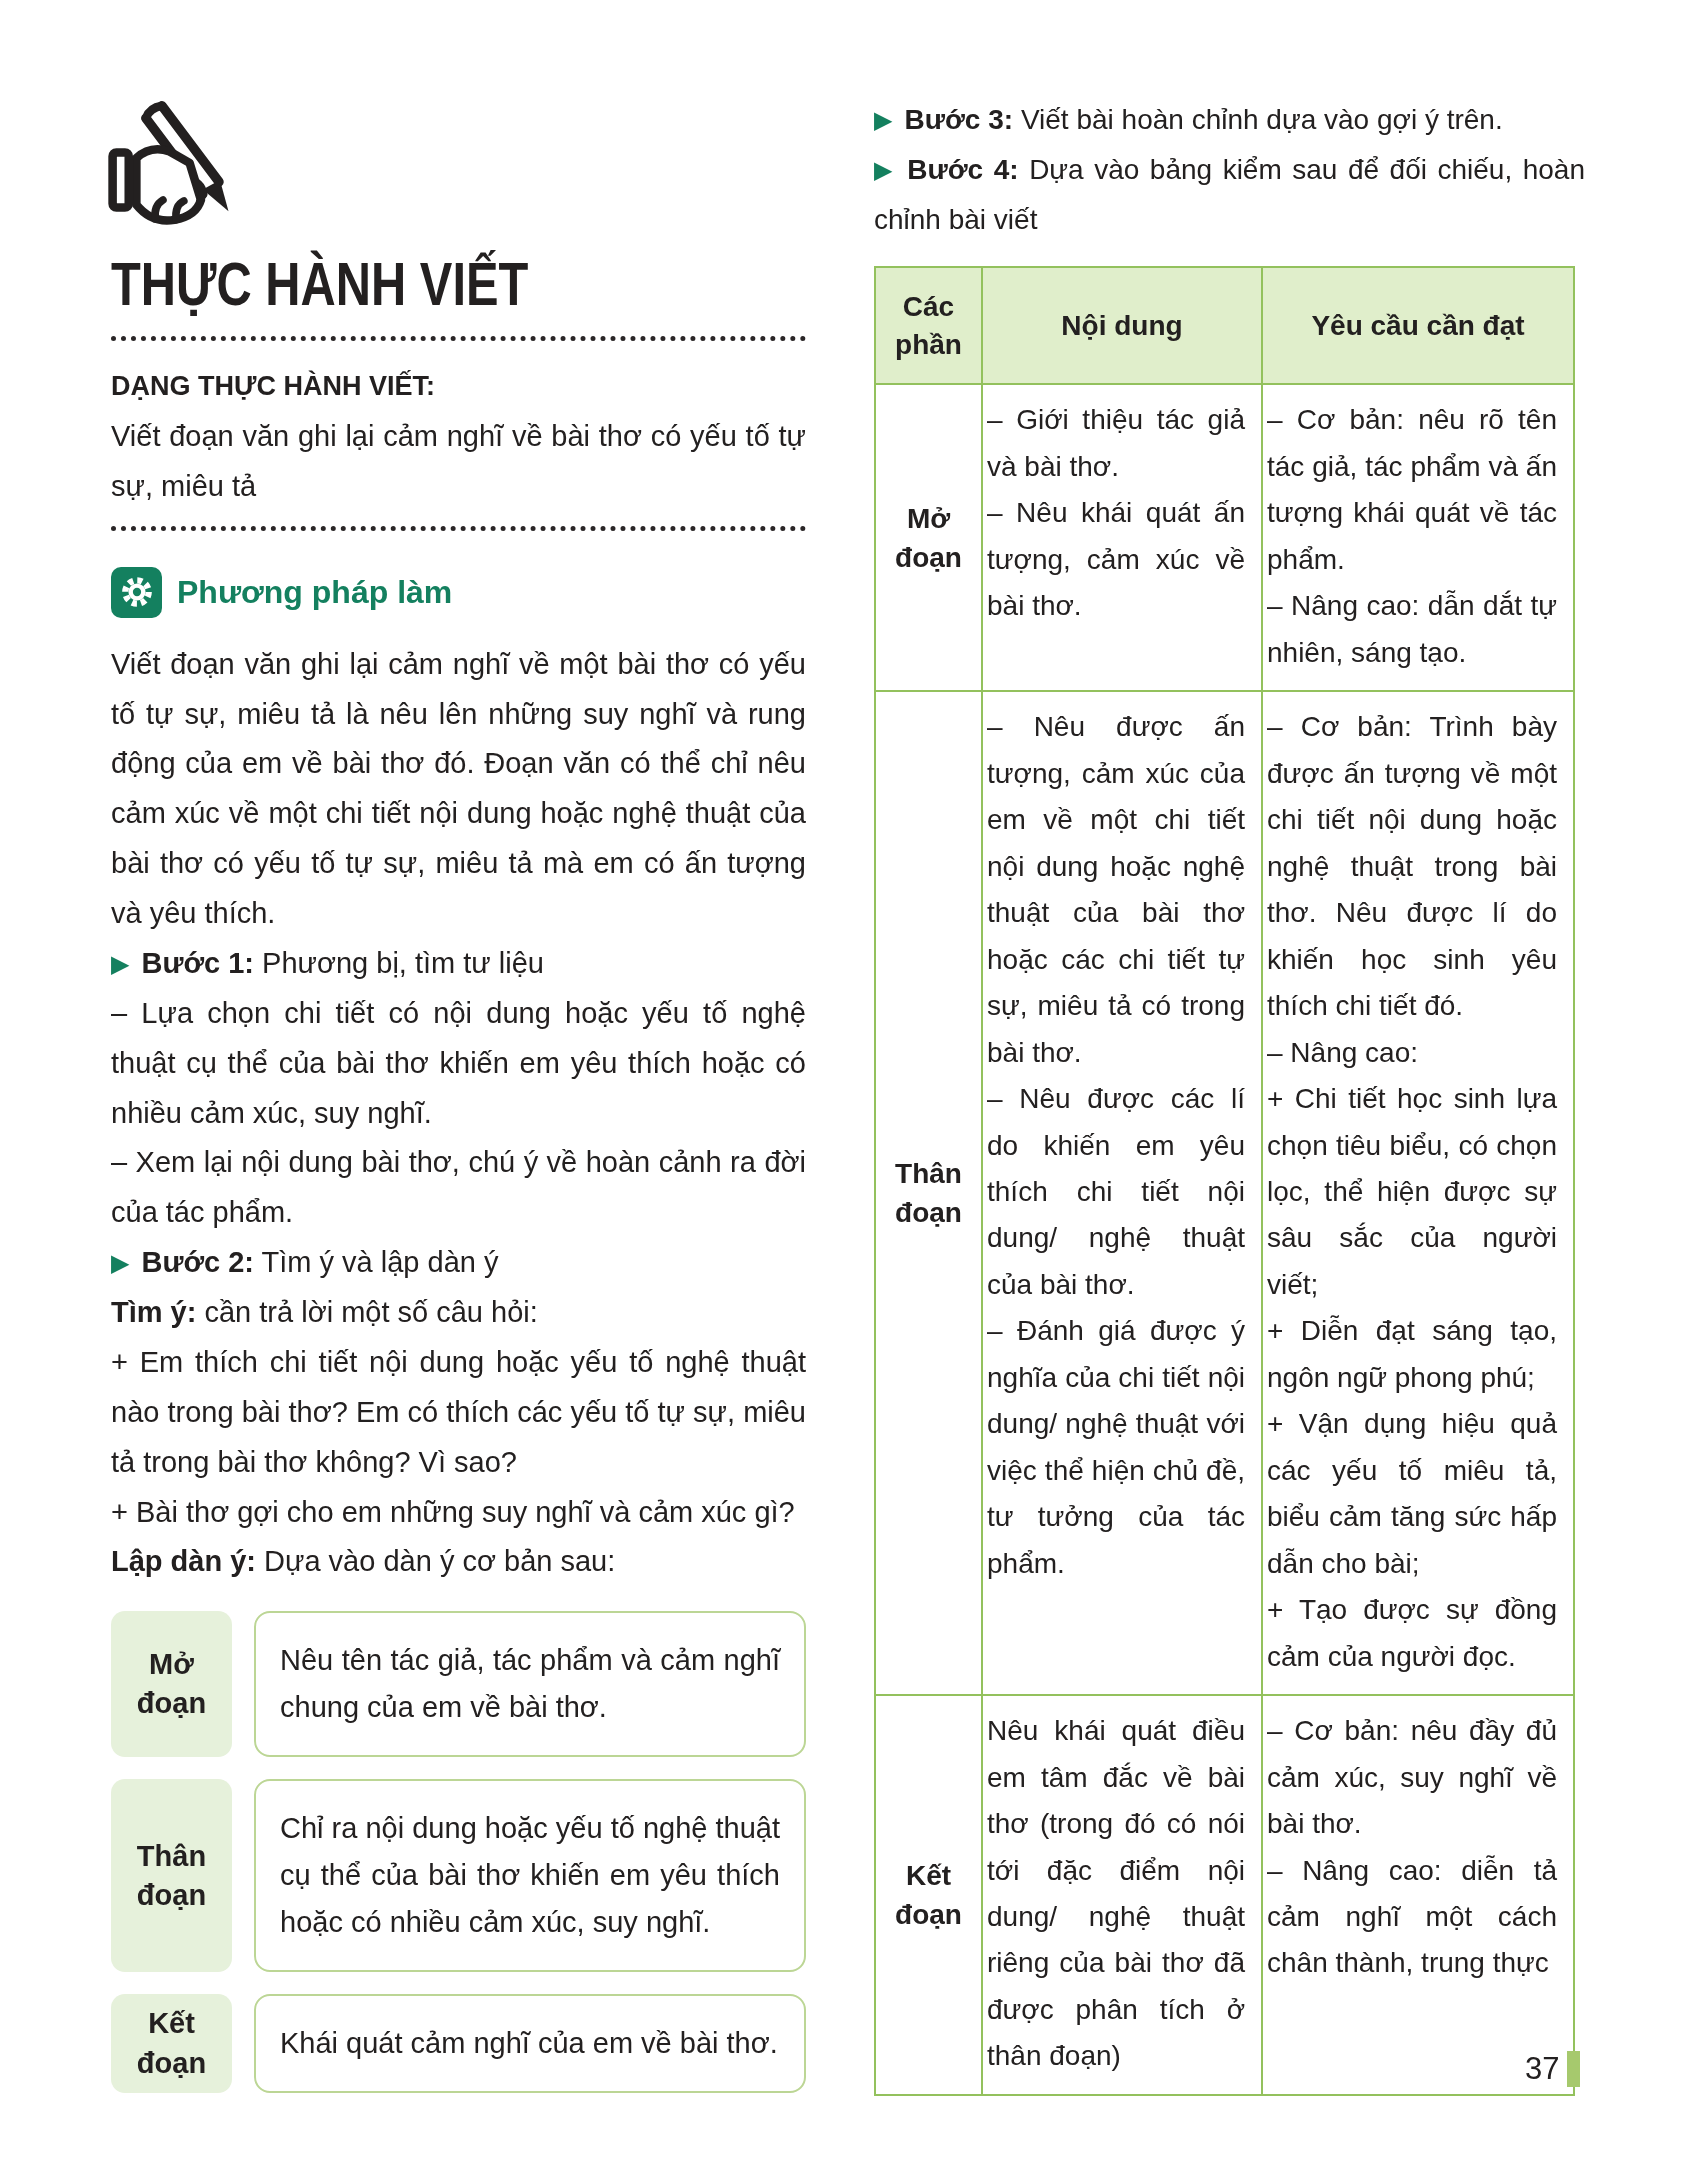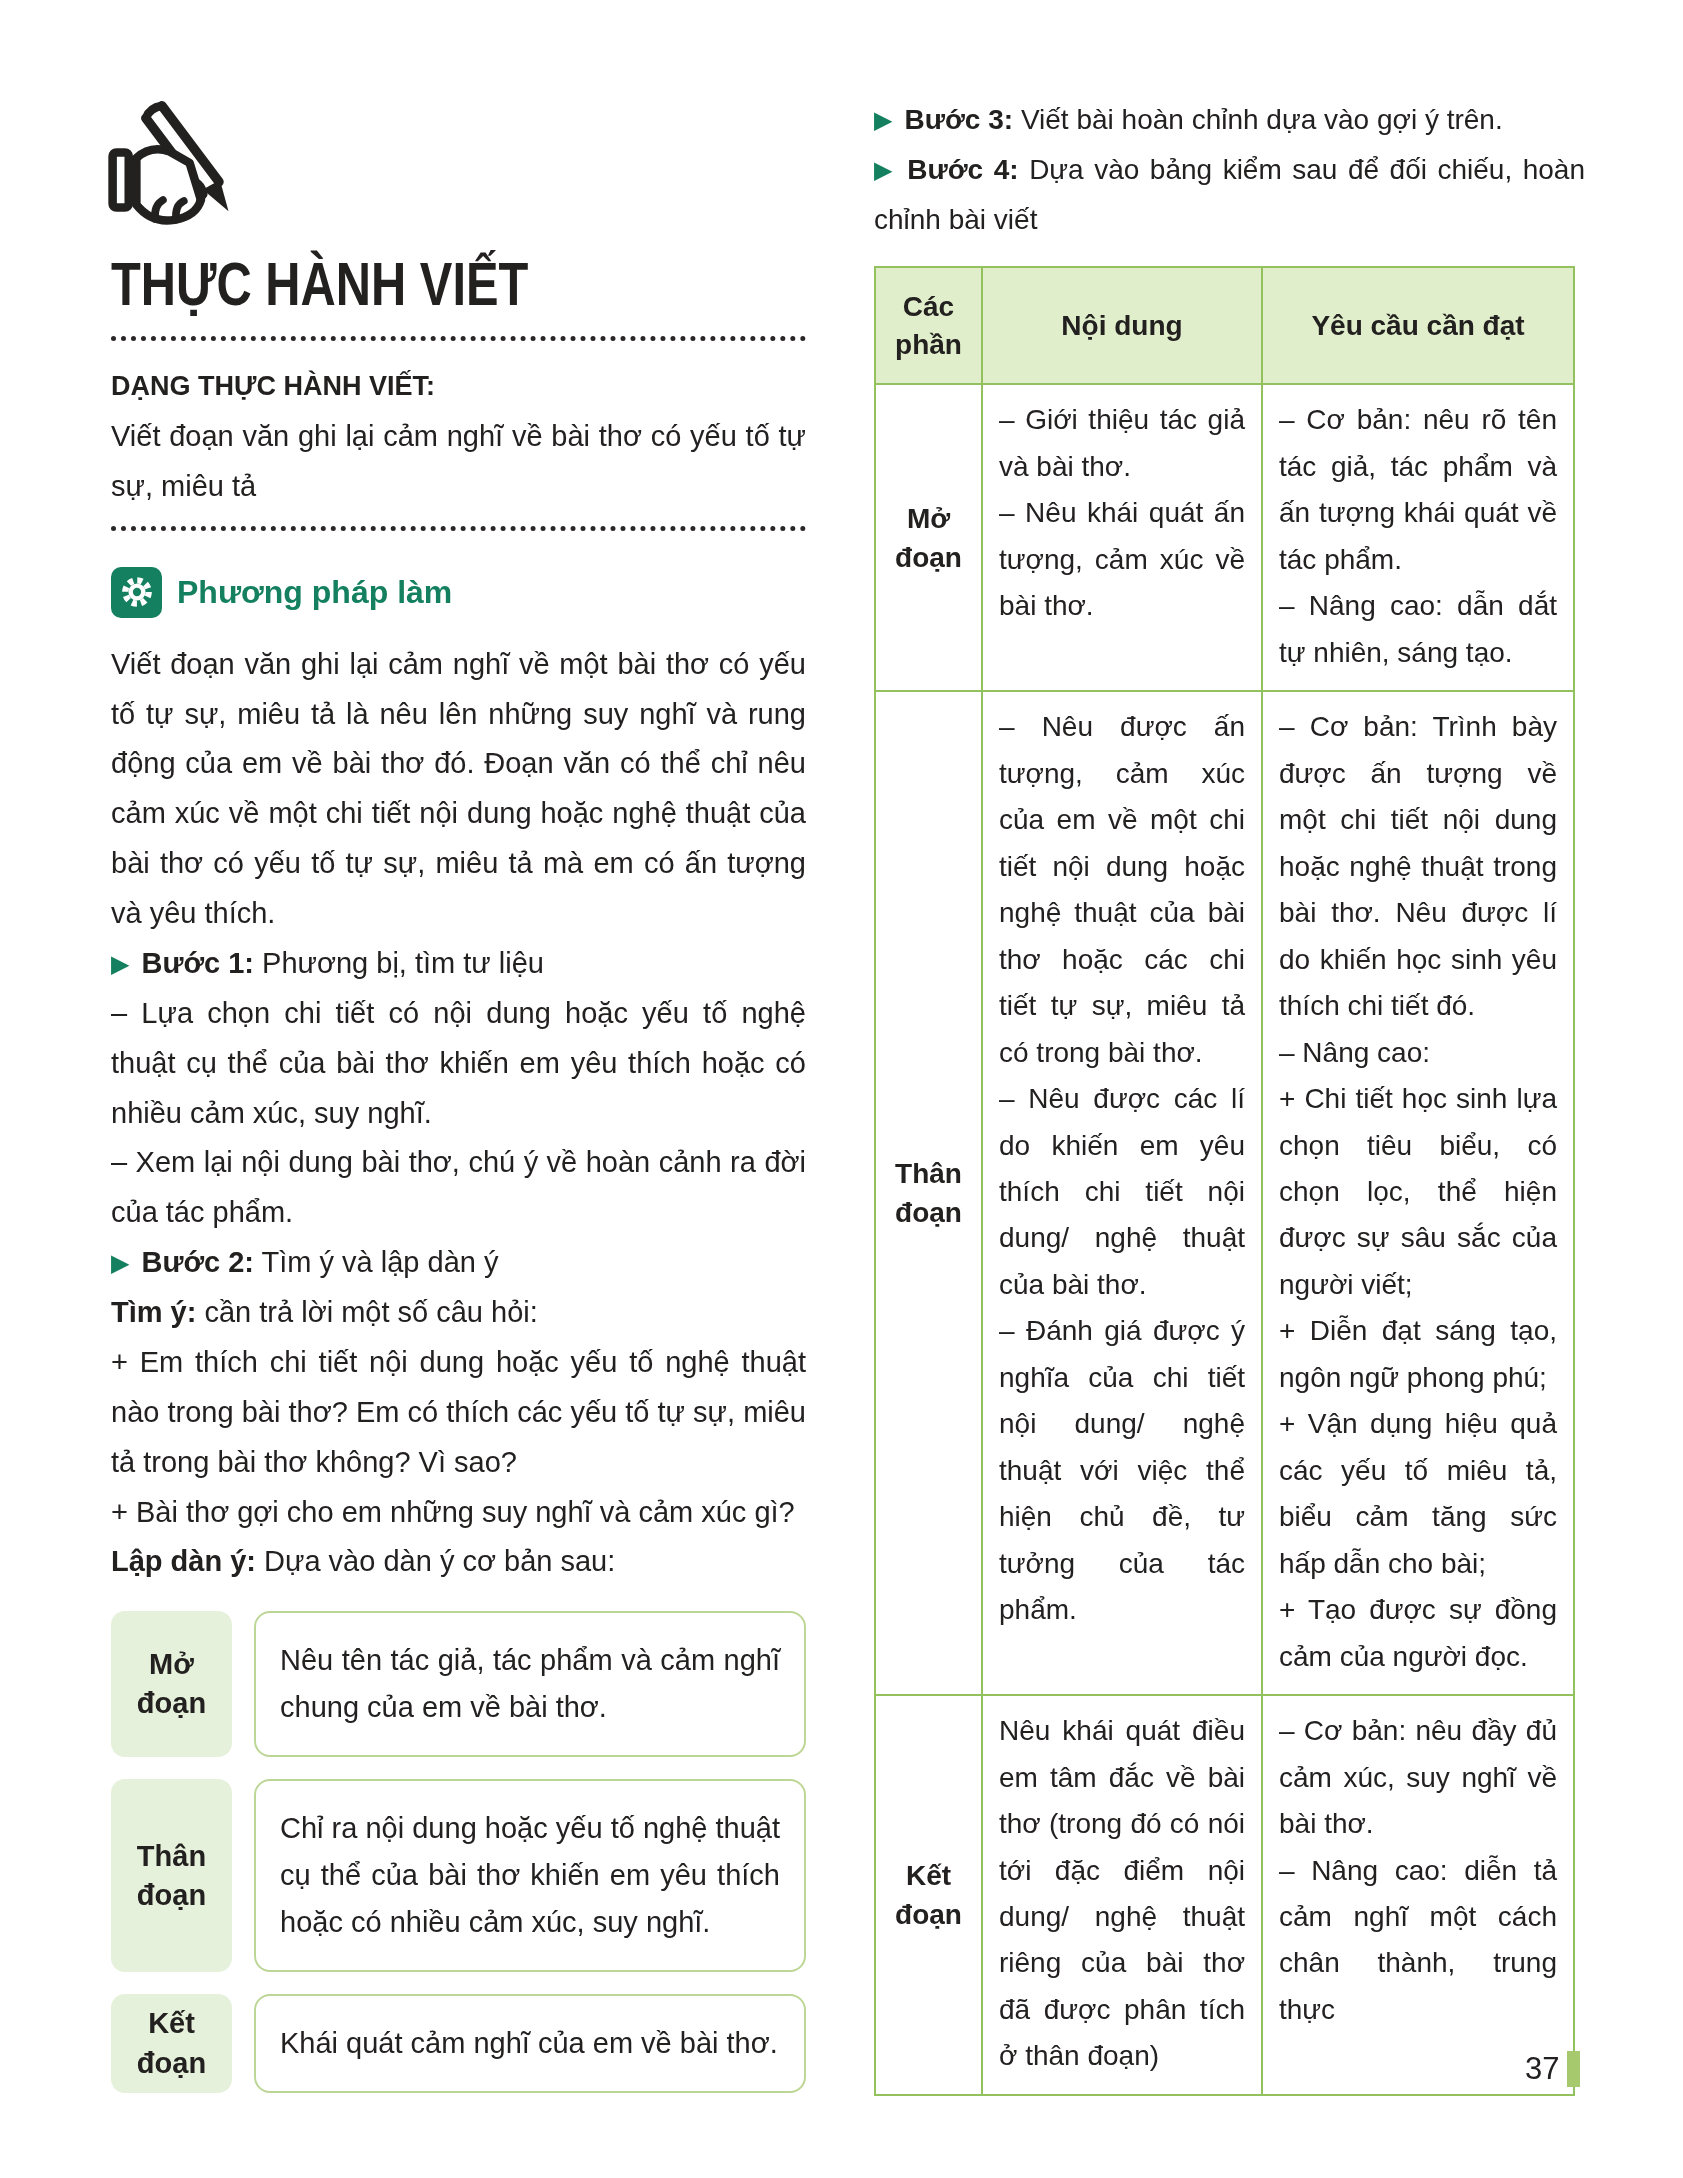--- a/index.html
+++ b/index.html
@@ -54,21 +54,21 @@
     border-collapse:collapse;width:699px;margin-top:22px;table-layout:fixed;
   }
   table.check col.c1{width:107px;} table.check col.c2{width:280px;} table.check col.c3{width:312px;}
   table.check th, table.check td{
     border:2.5px solid #93c15d;font-size:28px;vertical-align:middle;
   }
   table.check th{
     background:#e0eecb;font-weight:bold;text-align:center;height:99px;
     padding:8px 10px;line-height:1.35;
   }
-  table.check td{padding:12px 16px 14px 16px;vertical-align:top;}
+  table.check td{padding:12px 16px 14px 4px;vertical-align:top;}
   table.check td.part-cell{
     font-weight:bold;text-align:center;vertical-align:middle;padding:8px 10px;line-height:1.4;
   }
   table.check td p{line-height:1.66;text-align:justify;}
   
   .page-footer{position:absolute;left:1525px;top:2051px;display:flex;align-items:center;}
   .page-number{font-size:31px;color:#232020;}
   .page-bar{width:13px;height:36px;background:#a6c96d;margin-left:8px;}
 </style>
 </head>

